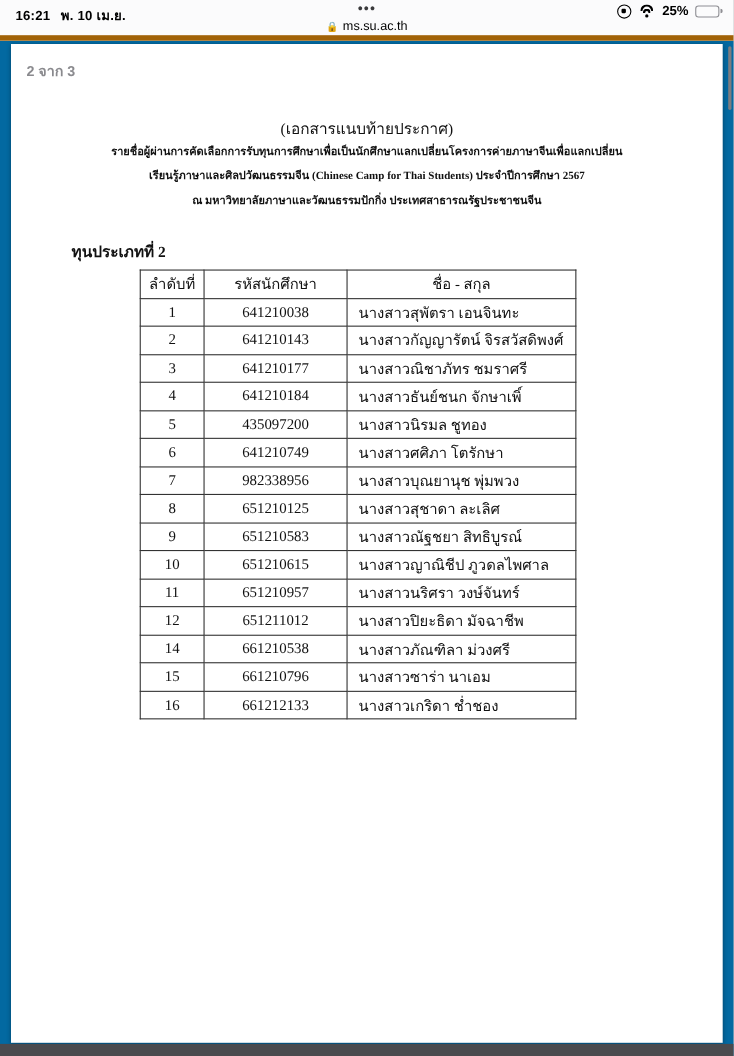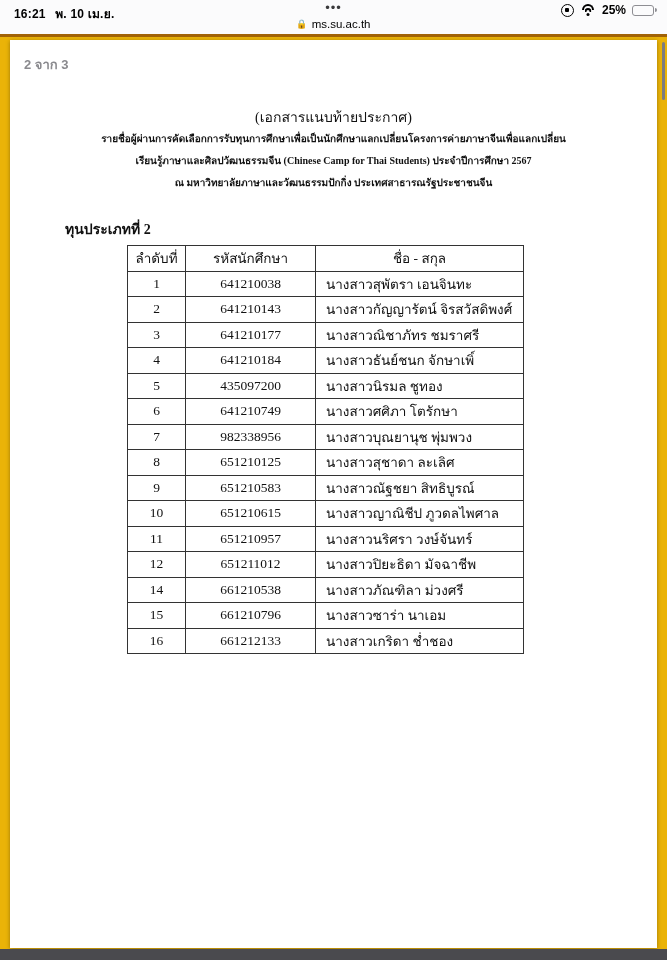--- a/index.html
+++ b/index.html
@@ -8,21 +8,21 @@
     font-family: "Liberation Sans", sans-serif;
     background: #b2b4b8;
     position: relative;
     color: #1c1c1e;
   }
 
   
   .chrome {
     position: absolute; top: 0; left: 0; width: 667px; height: 37px;
     background: #fbfbfc;
-    border-bottom: 3px solid #a16207;
+    border-bottom: 5px solid #a16207;
     z-index: 5;
   }
   .status-left {
     position: absolute; top: 4px; left: 14px;
     font-size: 12px; font-weight: bold; color: #000;
     letter-spacing: 0.2px;
   }
   .status-left .date { font-weight: bold; margin-left: 6px; }
   .menu-dots {
     position: absolute; top: 1px; left: 50%; transform: translateX(-50%);
@@ -60,21 +60,21 @@
   .addr {
     position: absolute; top: 18px; left: 50%; transform: translateX(-50%);
     display: flex; align-items: center; gap: 4px;
     font-size: 11.5px; color: #000;
   }
   .lock-glyph { font-size: 9px; color: #3a3a3c; }
 
   
   .viewport {
     position: absolute; top: 37px; left: 0; width: 667px; height: 923px;
-    background: #eab308;
+    background: #0369a1;
   }
   .page-sheet {
     position: absolute; top: 3px; left: 10px; width: 647px; height: 908px;
     background: #ffffff;
     box-shadow: 0 1px 4px rgba(0,0,0,0.35);
   }
   .page-gap {
     position: absolute; bottom: 0; left: 0; width: 667px; height: 11px;
     background: #4a4a4e;
   }

